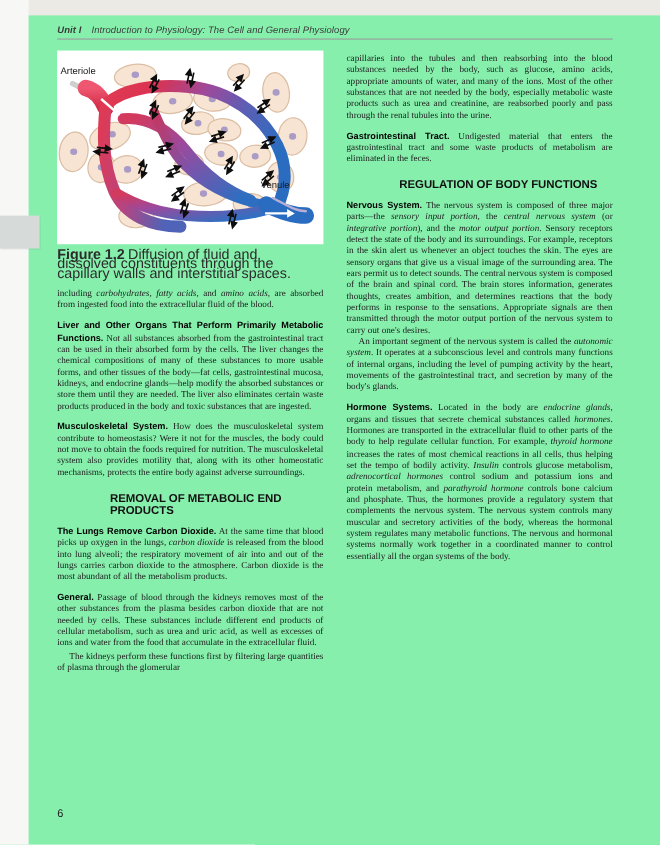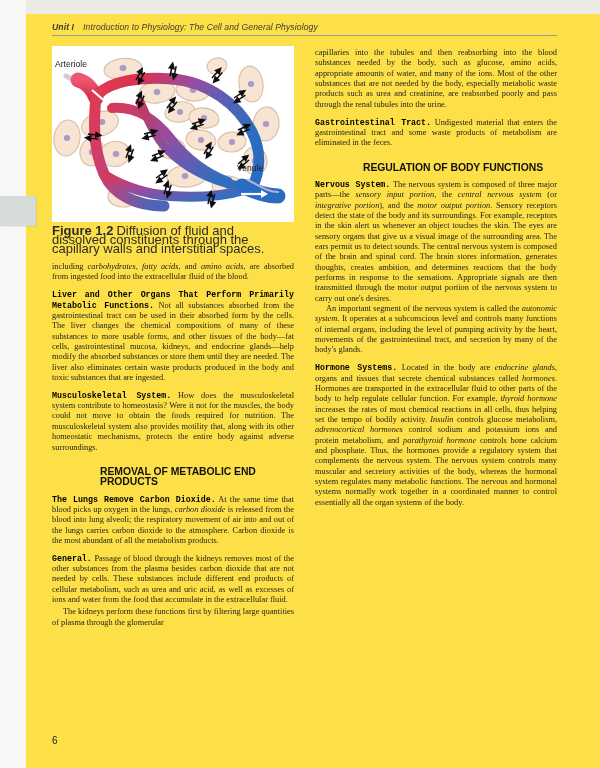--- a/index.html
+++ b/index.html
@@ -15,21 +15,21 @@
     font-family: "Liberation Serif", serif;
     position: relative;
   }
 
   
   #page {
     position: absolute;
     left: 0; top: 0;
     width: 600px;
     height: 768px;
-    background: #fde047;
+    background: #86efac;
   }
   .page-top-band {
     position: absolute;
     left: 0; top: 0;
     width: 600px; height: 14px;
     background: #eceae4;
   }
   .page-left-strip {
     position: absolute;
     left: 0; top: 0;
@@ -96,21 +96,21 @@
     text-indent: 11px;
   }
   .col p.para {
     margin-top: 7.5px;
   }
   .col p.cont {
     margin-top: 0;
   }
 
   .run-in {
-    font-family: Liberation Mono, monospace;
+    font-family: Liberation Sans, sans-serif;
     font-weight: bold;
     font-size: 8.3px;
     color: #000;
   }
 
   h2.section {
     font-family: "Liberation Sans", sans-serif;
     font-size: 10.4px;
     font-weight: bold;
     color: #111;

